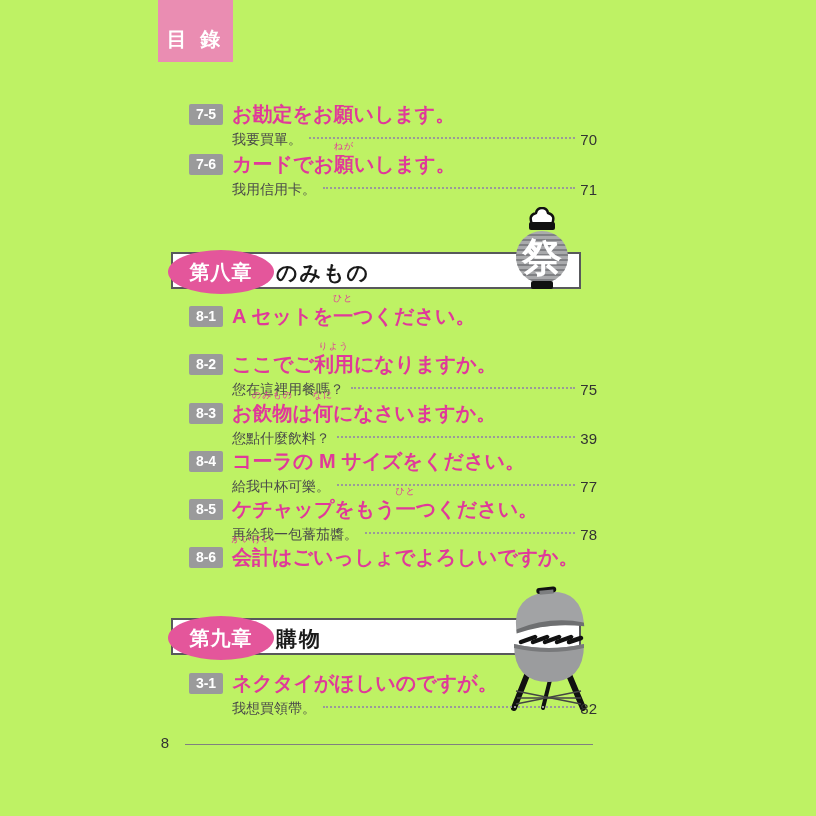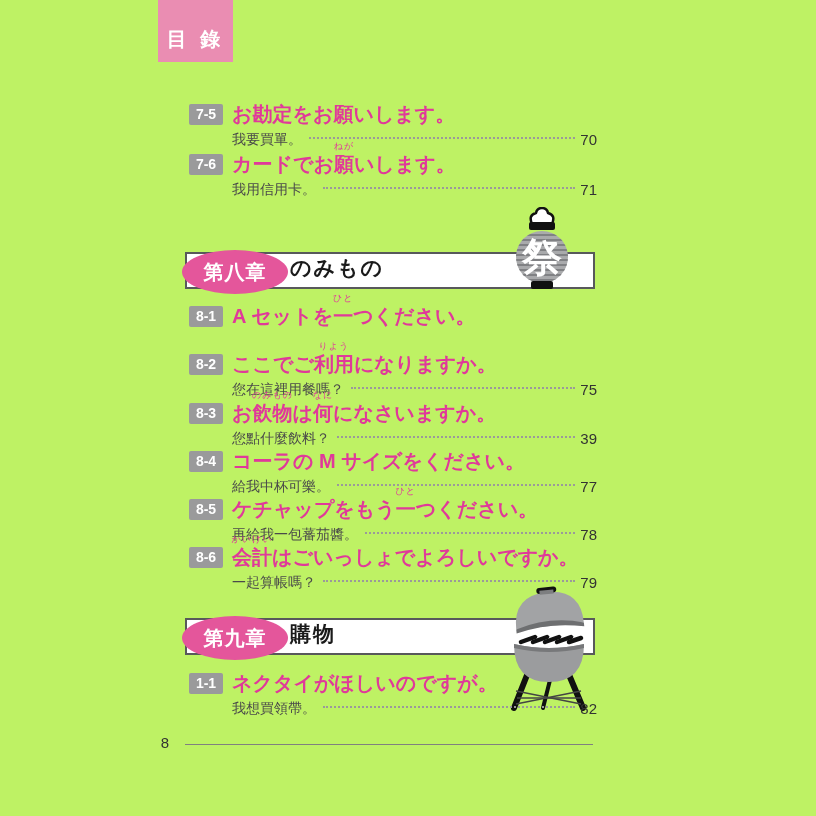--- a/index.html
+++ b/index.html
@@ -40,23 +40,23 @@
     width:365px;
   }
   .zh { color:#4a4a4a; font-size:14px; line-height:17px; white-space:nowrap; }
   .leader {
     flex:1; border-bottom:2px dotted #9a9a9a; margin:0 5px 3px 7px; height:1px;
   }
   .pgnum { color:#333333; font-size:15px; line-height:17px; }
 
   
   .chapter-box {
-    position:absolute; left:185px; width:410px; height:37px;
+    position:absolute; left:171px; width:410px; height:37px;
     border:2.5px solid #58595b; background:#ffffff;
-    display:flex; align-items:flex-start;
+    display:flex; align-items:flex-end;
   }
   .chapter-badge {
     position:absolute; left:-5px; top:-4px; width:106px; height:44px;
     background:#e4569b; border-radius:50%;
     color:#ffffff; font-size:20px; font-weight:bold; letter-spacing:1px;
     display:flex; align-items:center; justify-content:center;
   }
   .chapter-title {
     margin-left:103px; font-size:21px; font-weight:bold; color:#1a1a1a;
     letter-spacing:2px; white-space:nowrap;
@@ -180,25 +180,20 @@
     <div class="zh-row">
       <span class="zh">再給我一包蕃茄醬。</span>
       <span class="leader"></span>
       <span class="pgnum">78</span>
     </div>
   </div>
 
   <div class="entry" style="top:545px">
     <span class="entry-badge">8-6</span>
     <div class="jp"><span class="rb">会計<span class="rt">かいけい</span></span>はごいっしょでよろしいですか。</div>
-    <div class="zh-row">
-      <span class="zh">一起算帳嗎？</span>
-      <span class="leader"></span>
-      <span class="pgnum">79</span>
-    </div>
   </div>
 
   <div class="chapter-box" style="top:618px">
     <span class="chapter-badge">第九章</span>
     <span class="chapter-title">購物</span>
   </div>
 
   <svg class="grill-icon" width="96" height="128" viewBox="0 0 96 128">
 
     <line x1="28" y1="84" x2="13" y2="122" stroke="#111111" stroke-width="6" stroke-linecap="round"></line>
@@ -222,21 +217,21 @@
       <line x1="44" y1="56" x2="58" y2="51"></line>
       <line x1="56" y1="56" x2="70" y2="51"></line>
       <line x1="68" y1="56" x2="80" y2="52"></line>
     </g>
 
     <path d="M13 58 Q13 96 48 96 Q83 96 83 58 Q48 66 13 58 Z" fill="#9b9c9e"></path>
     <path d="M13 58 Q48 66 83 58 L83 62 Q48 70 13 62 Z" fill="#77787a"></path>
   </svg>
 
   <div class="entry" style="top:671px">
-    <span class="entry-badge">1-1</span>
+    <span class="entry-badge">3-1</span>
     <div class="jp">ネクタイがほしいのですが。</div>
     <div class="zh-row">
       <span class="zh">我想買領帶。</span>
       <span class="leader"></span>
       <span class="pgnum">82</span>
     </div>
   </div>
 
   <div class="folio">8</div>
   <div class="footer-rule"></div>

